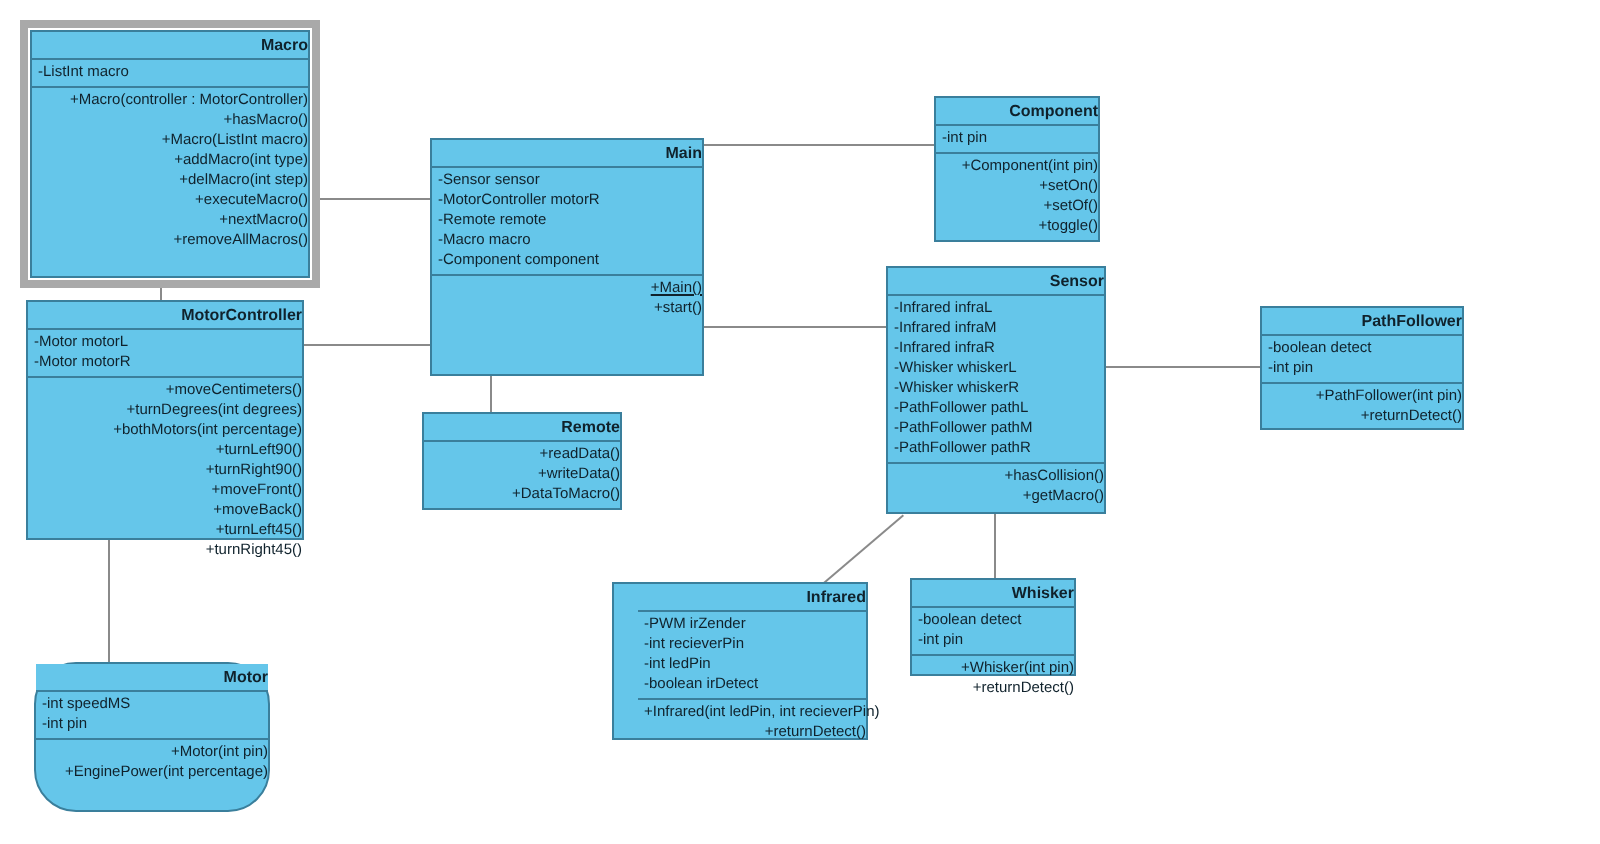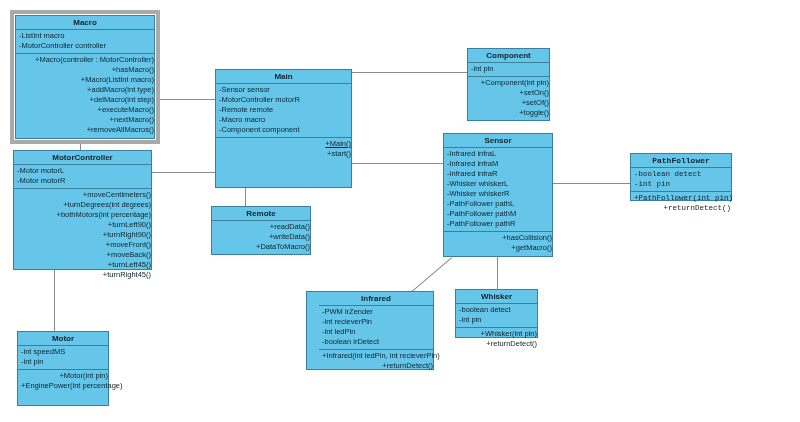--- a/index.html
+++ b/index.html
@@ -24,21 +24,21 @@
     position:absolute;
     background:#65c6ea;
     border:1px solid #3a7f9c;
     box-sizing:border-box;
     font-size:7.5px;
     line-height:10px;
     color:#10222c;
     z-index:5;
   }
   .cls-title{
-    text-align:center;
+    text-align:right;
     font-weight:bold;
     font-size:8px;
     line-height:11px;
     padding:1px 0 1px 0;
     border-bottom:1px solid #3a7f9c;
     background:#65c6ea;
   }
   .compartment{
     border-bottom:1px solid #3a7f9c;
     padding:1px 0 2px 2px;
@@ -80,21 +80,20 @@
   <div class="line v" style="left:497px;top:255px;height:34px;"></div>
 
   <div class="diag" style="left:452px;top:258px;width:52.3px;transform:rotate(139.6deg);"></div>
 
   <div class="selframe" style="left:10px;top:10px;width:150px;height:134px;"></div>
 
   <div class="umlclass" style="left:15px;top:15px;width:140px;height:124px;">
     <div class="cls-title">Macro</div>
     <div class="compartment">
       <div class="member">-ListInt macro</div>
-      <div class="member">-MotorController controller</div>
     </div>
     <div class="compartment last">
       <div class="member">+Macro(controller : MotorController)</div>
       <div class="member">+hasMacro()</div>
       <div class="member">+Macro(ListInt macro)</div>
       <div class="member">+addMacro(int type)</div>
       <div class="member">+delMacro(int step)</div>
       <div class="member">+executeMacro()</div>
       <div class="member">+nextMacro()</div>
       <div class="member">+removeAllMacros()</div>
@@ -113,21 +112,21 @@
       <div class="member">+bothMotors(int percentage)</div>
       <div class="member">+turnLeft90()</div>
       <div class="member">+turnRight90()</div>
       <div class="member">+moveFront()</div>
       <div class="member">+moveBack()</div>
       <div class="member">+turnLeft45()</div>
       <div class="member">+turnRight45()</div>
     </div>
   </div>
 
-  <div class="umlclass" style="left:17px;top:331px;width:92px;height:75px;">
+  <div class="umlclass" style="left:17px;top:331px;width:118px;height:75px;border-radius:21px;">
     <div class="cls-title">Motor</div>
     <div class="compartment">
       <div class="member">-int speedMS</div>
       <div class="member">-int pin</div>
     </div>
     <div class="compartment last">
       <div class="member">+Motor(int pin)</div>
       <div class="member">+EnginePower(int percentage)</div>
     </div>
   </div>
@@ -180,21 +179,21 @@
       <div class="member">-PathFollower pathL</div>
       <div class="member">-PathFollower pathM</div>
       <div class="member">-PathFollower pathR</div>
     </div>
     <div class="compartment last">
       <div class="member">+hasCollision()</div>
       <div class="member">+getMacro()</div>
     </div>
   </div>
 
-  <div class="umlclass" style="left:630px;top:153px;width:102px;height:48px;font-family:Liberation Mono, monospace;">
+  <div class="umlclass" style="left:630px;top:153px;width:102px;height:62px;">
     <div class="cls-title">PathFollower</div>
     <div class="compartment">
       <div class="member">-boolean detect</div>
       <div class="member">-int pin</div>
     </div>
     <div class="compartment last">
       <div class="member">+PathFollower(int pin)</div>
       <div class="member">+returnDetect()</div>
     </div>
   </div>

